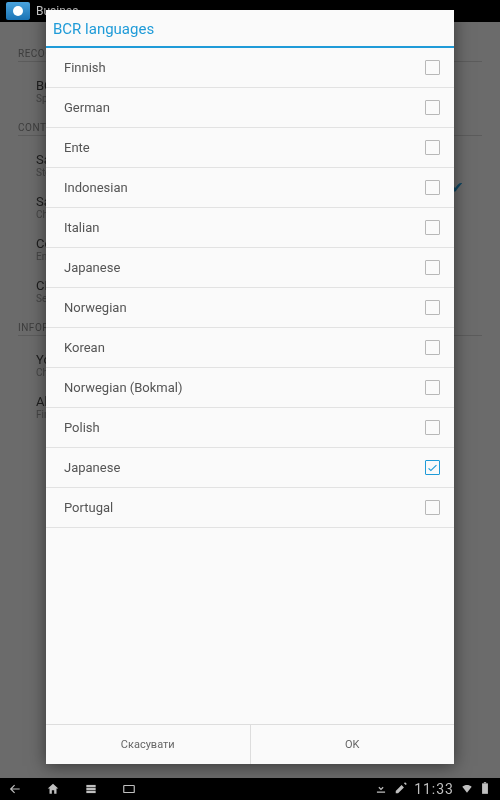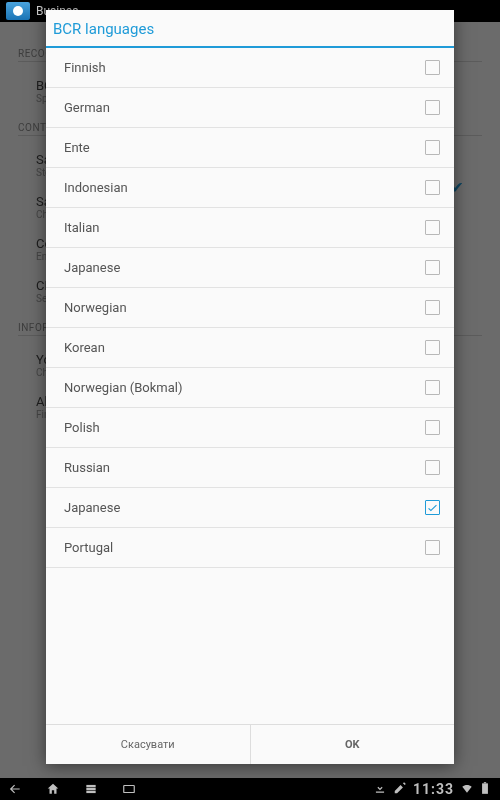--- a/index.html
+++ b/index.html
@@ -108,36 +108,36 @@
       height: 40px;
       border-top: 1px solid #ddd;
     }
     .dlg-buttons .btn {
       flex: 1;
       display:flex; align-items:center; justify-content:center;
       font-size: 11px;
       color: #666;
       border-right: 1px solid #ddd;
     }
-    .dlg-buttons .btn:last-child { border-right:none;font-weight:bold; }
+    .dlg-buttons .btn:last-child { border-right:none; }
     
     .navbar-bottom {
       position: absolute;
       bottom:0; left:0; right:0;
       height: 22px;
       background: #000;
       display:flex;
       align-items:center;
       padding: 0 8px;
       color:#bfbfbf;
       font-size: 13px;
     }
     .navbtn { margin-right: 24px; display:flex; align-items:center; }
     .navbar-bottom .spacer { flex:1; }
-    .navbar-bottom .clock { font-size: 14px; margin: 0 6px; font-weight:700; letter-spacing:1px; }
+    .navbar-bottom .clock { font-size: 14px; margin: 0 6px; font-weight:400; letter-spacing:1px; }
     .navbar-bottom svg { fill:#bfbfbf; width:14px; height:14px; }
   </style>
 </head>
 <body>
 
 <div class="statusbar-top">
   <div class="app-icon">
     <svg viewBox="0 0 24 24" width="12" height="12">
         <circle cx="12" cy="12" r="10"></circle>
       </svg>
@@ -217,24 +217,20 @@
       <div class="lang-row">
         <span>Korean</span>
         <span class="chk"></span>
       </div>
       <div class="lang-row">
         <span>Norwegian (Bokmal)</span>
         <span class="chk"></span>
       </div>
       <div class="lang-row">
         <span>Polish</span>
-        <span class="chk"></span>
-      </div>
-      <div class="lang-row">
-        <span>Russian</span>
         <span class="chk"></span>
       </div>
       <div class="lang-row">
         <span>Japanese</span>
         <span class="chk checked">
           <svg viewBox="0 0 24 24">
             <path d="M9 16.2l-3.5-3.5L4 14.1l5 5 11-11-1.4-1.4z"></path>
           </svg>
         </span>
       </div>

